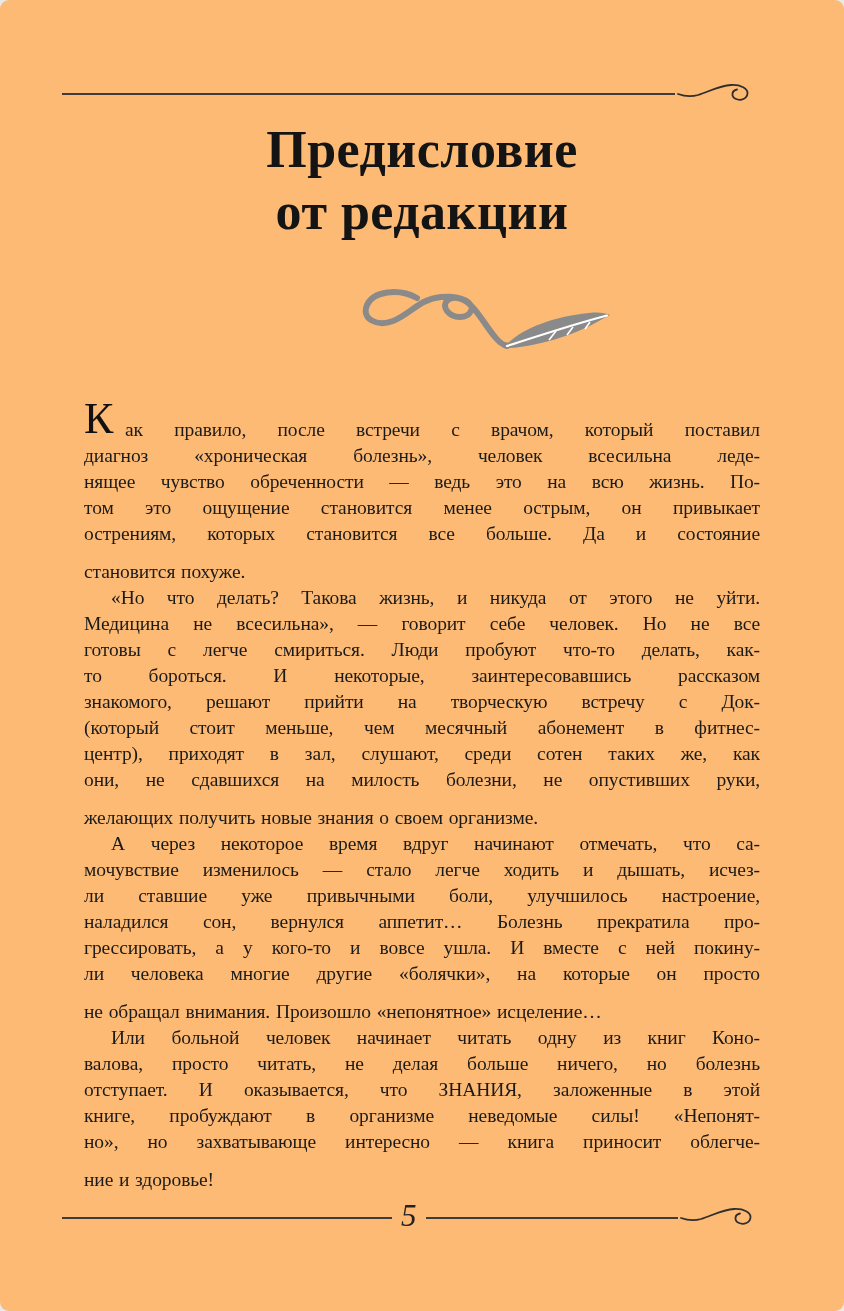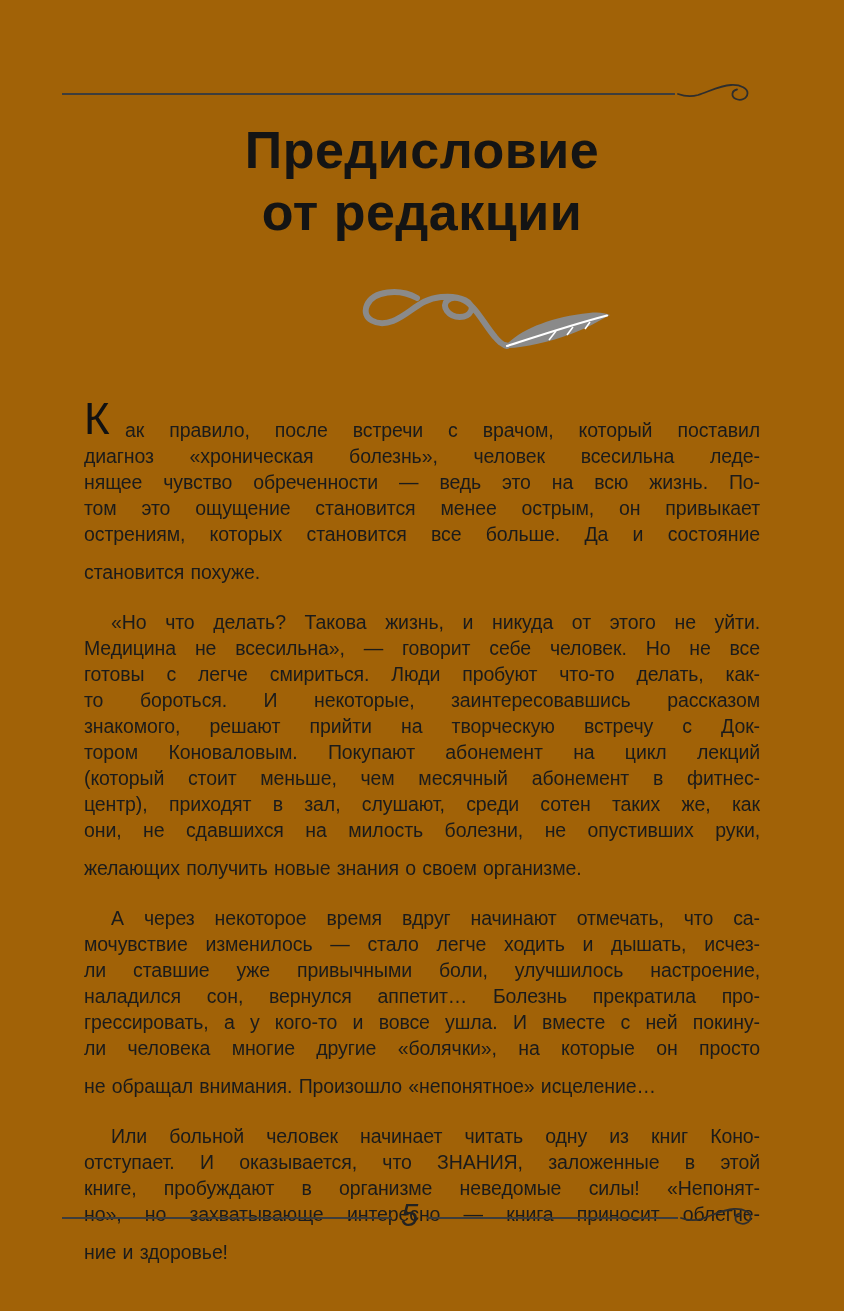--- a/index.html
+++ b/index.html
@@ -1,24 +1,25 @@
 <!DOCTYPE html>
 <html><head>
 <meta charset="utf-8">
 <style>
   * { margin: 0; padding: 0; box-sizing: border-box; }
   html, body { background: #e9e9e9; }
   .page {
     position: relative;
     width: 844px; height: 1311px;
-    background: #a16207;
+    background: #fdba74;
     margin: 0 auto;
     overflow: hidden;
-    font-family: Liberation Sans, sans-serif;
+    font-family: Liberation Serif, serif;
     color: #1a1a1a;
+    border-radius: 9px;
   }
   
   .rule {
     position: absolute;
     left: 62px; width: 700px; height: 28px;
     display: flex; align-items: center;
   }
   .rule-top { top: 80px; }
   .rule-bottom { top: 1204px; }
   .rule-line { height: 2px; background: #3d3d3d; }
@@ -59,21 +60,21 @@
     top: 417px; left: 84px; width: 676px;
     font-size: 19.5px;
     line-height: 26px;
     letter-spacing: -0.1px;
     word-spacing: 1px;
     color: #1b1b1b;
   }
   .para { position: relative; }
   .line { text-align: justify; text-align-last: justify; }
   .line.last { text-align-last: left; margin-top: 12px; }
-  .line.indent { text-indent: 27px; margin-top: 24px; }
+  .line.indent { text-indent: 27px; }
   .line.dc-first { padding-left: 41px; }
   .dropcap {
     position: absolute;
     left: 0; top: -20px;
     font-size: 44px;
     line-height: 1;
     font-weight: normal;
     color: #111;
   }
 </style>
@@ -116,37 +117,37 @@
         <div class="line">том это ощущение становится менее острым, он привыкает</div>
         <div class="line">острениям, которых становится все больше. Да и состояние</div>
         <div class="line last">становится похуже.</div>
       </div>
       <div class="para">
         <div class="line indent">«Но что делать? Такова жизнь, и никуда от этого не уйти.</div>
         <div class="line">Медицина не всесильна», — говорит себе человек. Но не все</div>
         <div class="line">готовы с легче смириться. Люди пробуют что-то делать, как-</div>
         <div class="line">то бороться. И некоторые, заинтересовавшись рассказом</div>
         <div class="line">знакомого, решают прийти на творческую встречу с Док-</div>
-        <div class="line">тором Коноваловым. Покупают абонемент на цикл лекций</div>
         <div class="line">(который стоит меньше, чем месячный абонемент в фитнес-</div>
         <div class="line">центр), приходят в зал, слушают, среди сотен таких же, как</div>
         <div class="line">они, не сдавшихся на милость болезни, не опустивших руки,</div>
         <div class="line last">желающих получить новые знания о своем организме.</div>
       </div>
       <div class="para">
         <div class="line indent">А через некоторое время вдруг начинают отмечать, что са-</div>
         <div class="line">мочувствие изменилось — стало легче ходить и дышать, исчез-</div>
         <div class="line">ли ставшие уже привычными боли, улучшилось настроение,</div>
         <div class="line">наладился сон, вернулся аппетит… Болезнь прекратила про-</div>
         <div class="line">грессировать, а у кого-то и вовсе ушла. И вместе с ней покину-</div>
         <div class="line">ли человека многие другие «болячки», на которые он просто</div>
         <div class="line last">не обращал внимания. Произошло «непонятное» исцеление…</div>
       </div>
       <div class="para">
         <div class="line indent">Или больной человек начинает читать одну из книг Коно-</div>
+        <div class="line">валова, просто читать, не делая больше ничего, но болезнь</div>
         <div class="line">отступает. И оказывается, что ЗНАНИЯ, заложенные в этой</div>
         <div class="line">книге, пробуждают в организме неведомые силы! «Непонят-</div>
         <div class="line">но», но захватывающе интересно — книга приносит облегче-</div>
         <div class="line last">ние и здоровье!</div>
       </div>
     </main>
 
   <div class="rule rule-bottom">
     <div class="rule-line seg-left"></div>
     <div class="pagenum">5</div>

